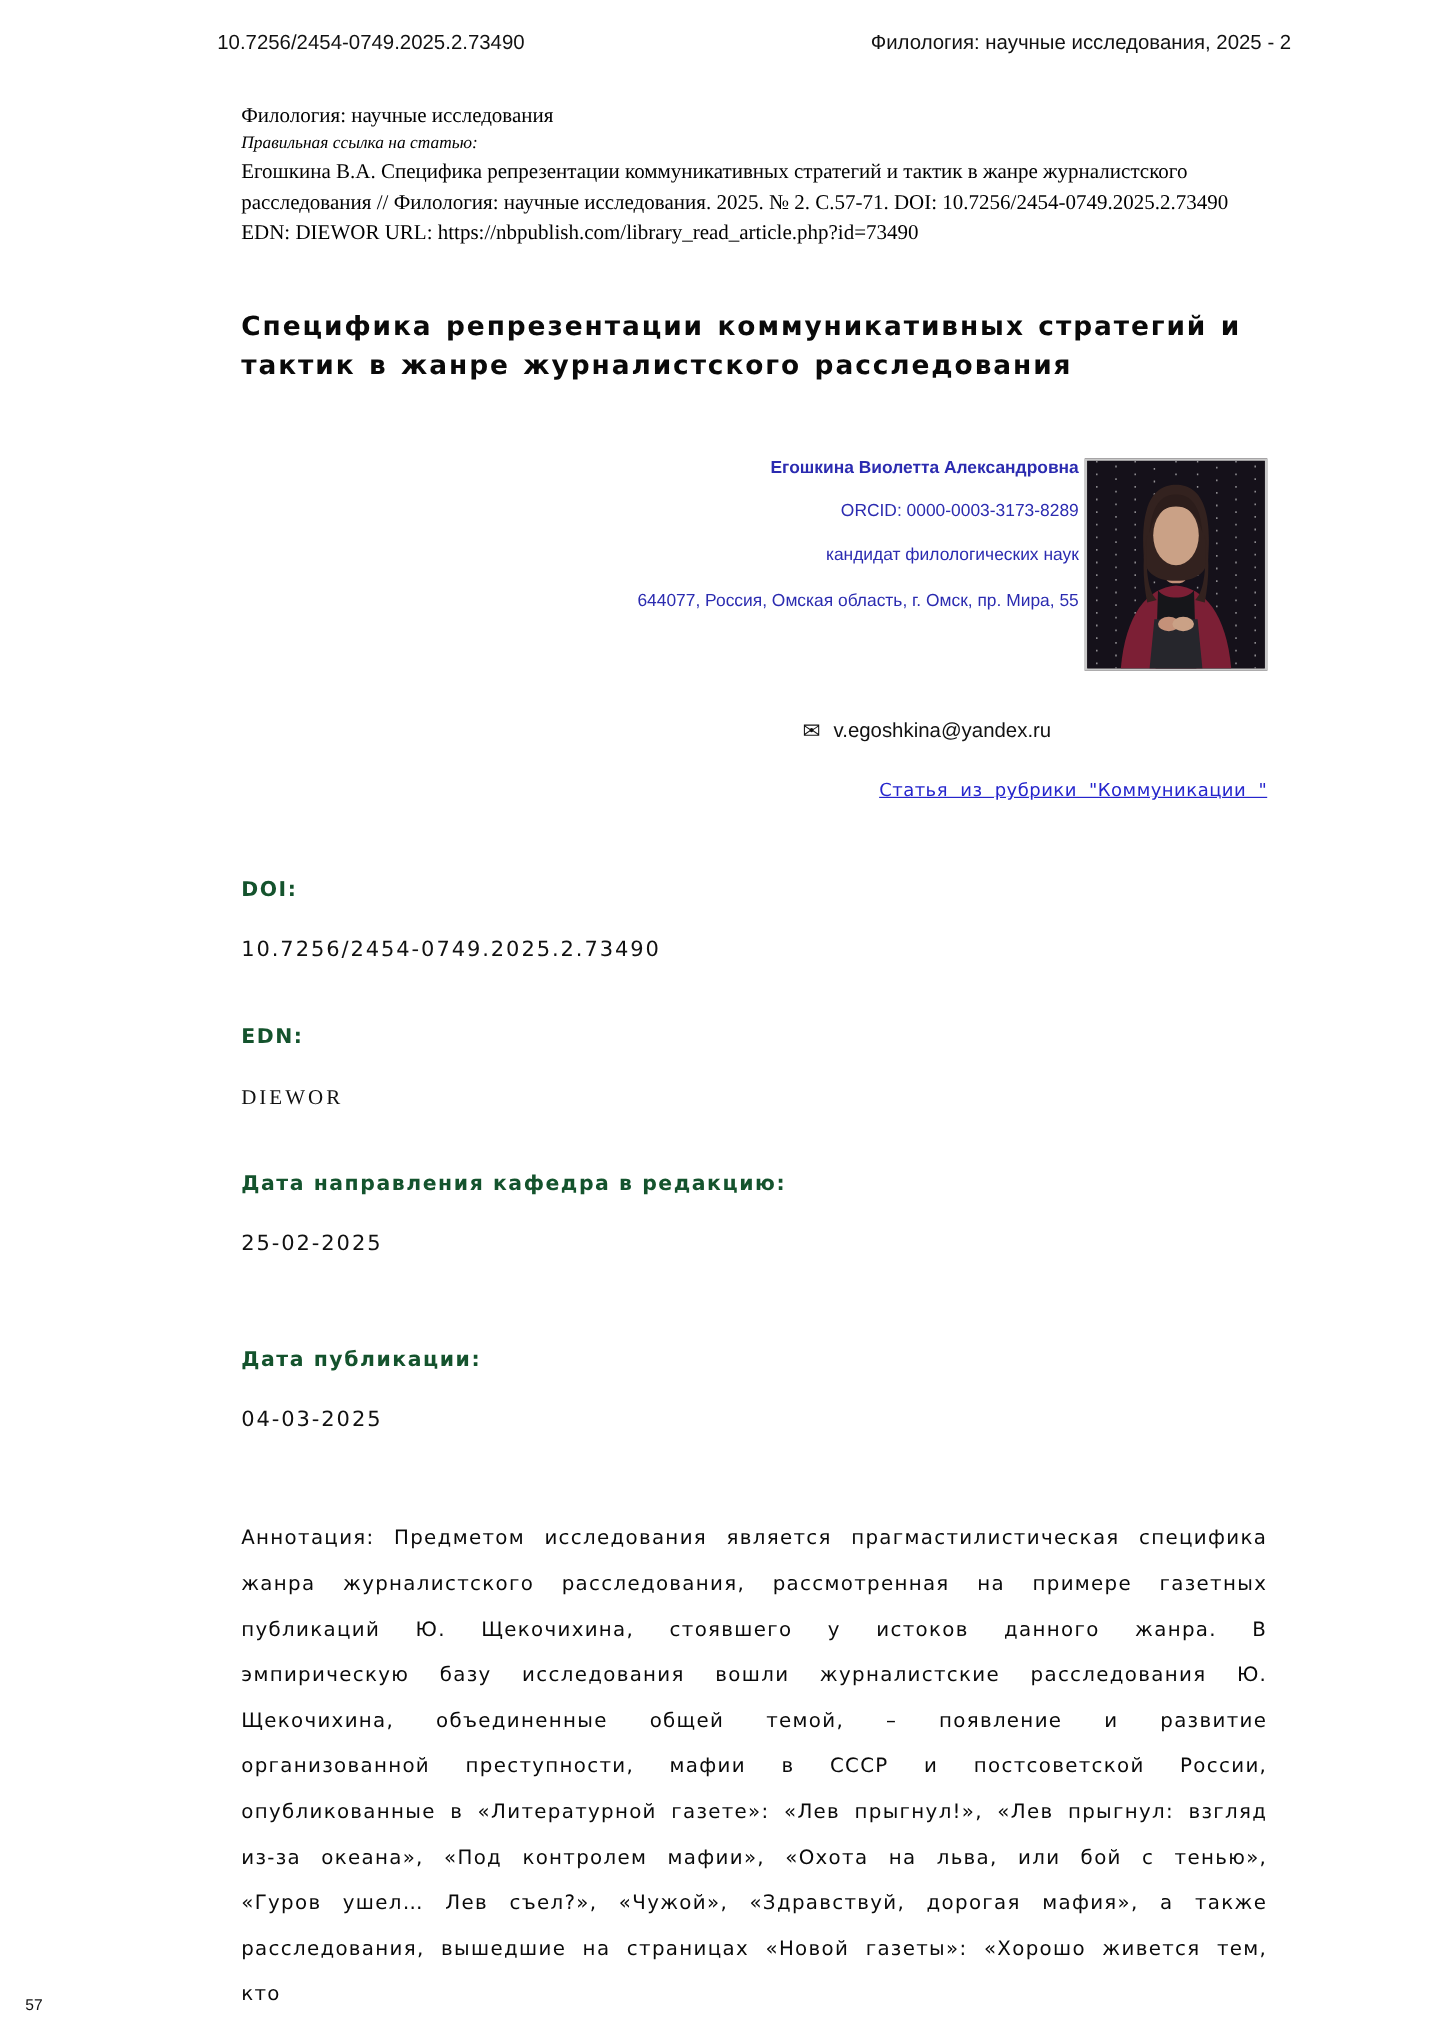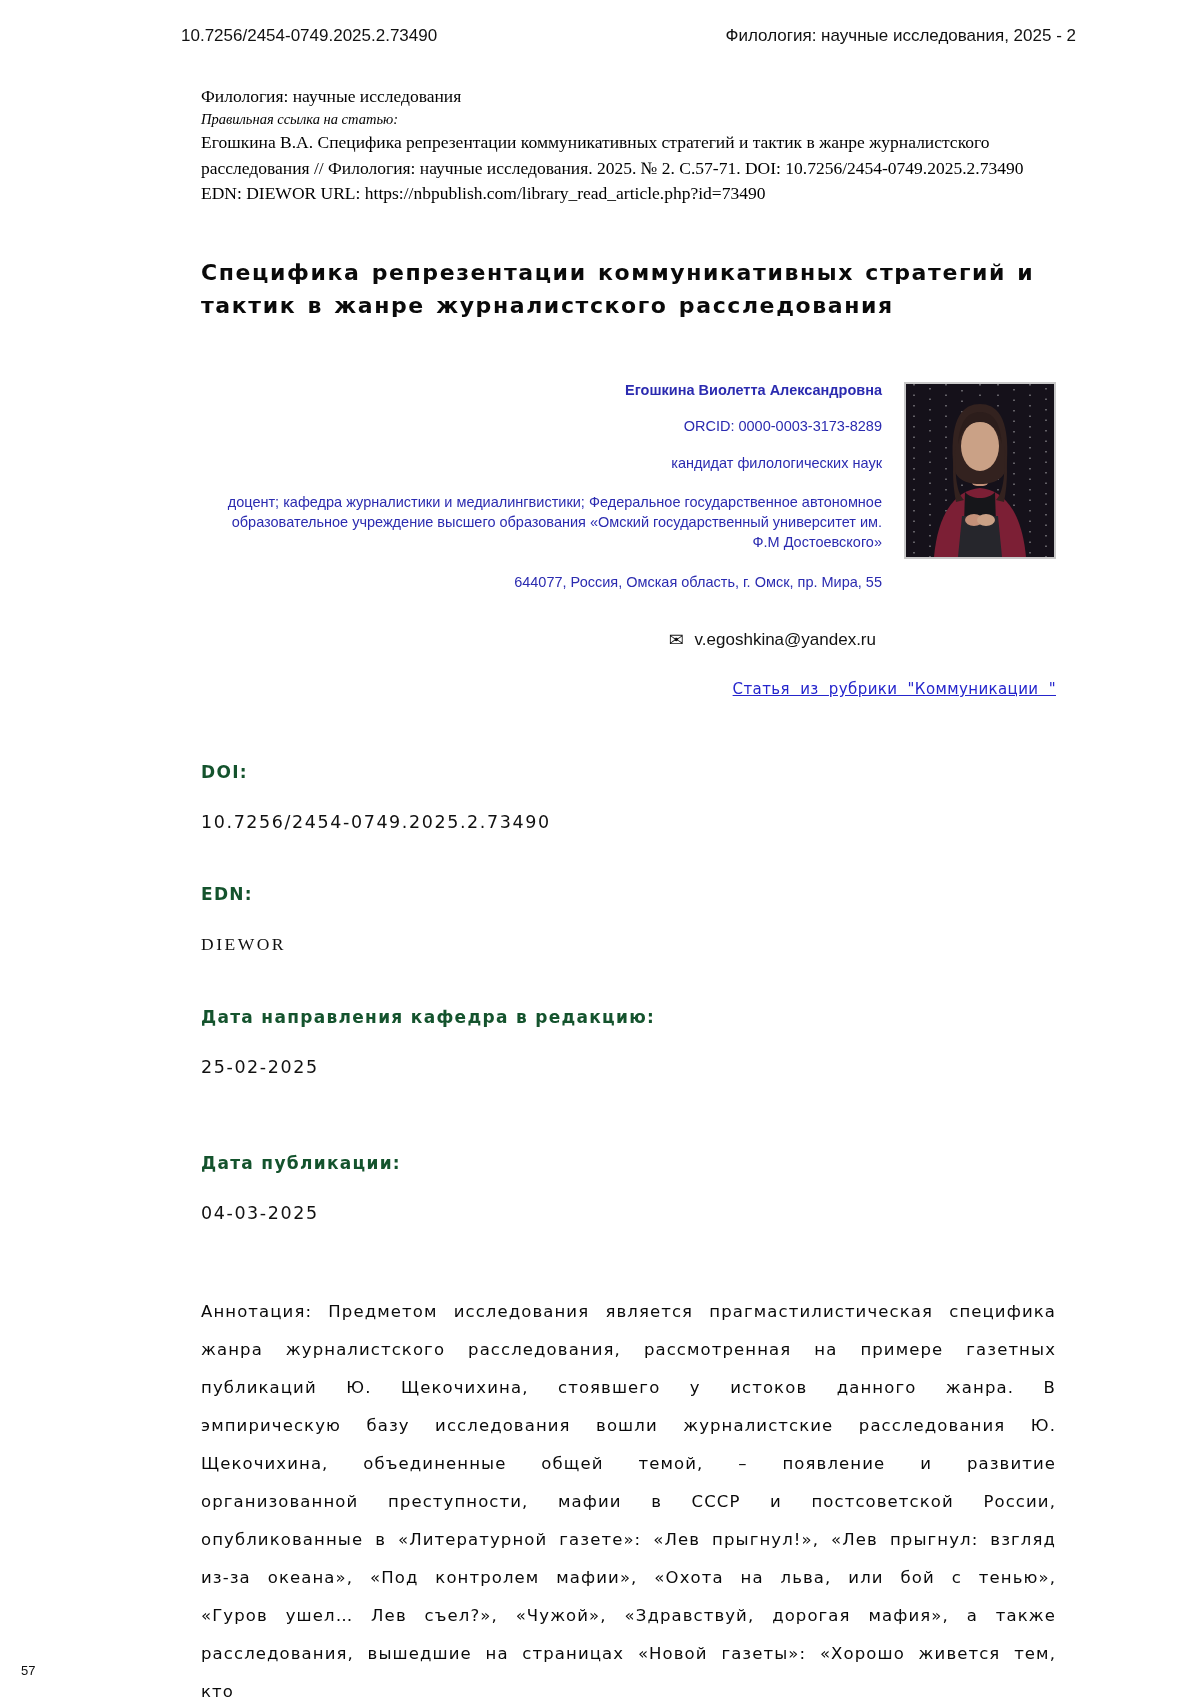--- a/index.html
+++ b/index.html
@@ -35,21 +35,21 @@
     font-size:22px;
     letter-spacing:1.6px;
     word-spacing:2px;
     line-height:1.5;
     max-width:880px;
     color:#0a0a0a;
   }
 
   .author-row { margin-top:60px; display:flex; align-items:flex-start; }
   .author-info {
-    flex:1; text-align:right; padding-right:22px;
+    flex:1; text-align:right; padding-right:5px;
     font-family:"Liberation Sans", sans-serif;
     color:var(--blue);
     font-size:14.5px;
   }
   .author-info .name { font-weight:bold; margin-bottom:20px; }
   .author-info .orcid { margin-bottom:21px; }
   .author-info .degree { margin-bottom:22px;text-align:right; }
   .author-info .affiliation { line-height:1.35; margin-bottom:22px; }
   .author-info .address { margin-top:2px; }
 
@@ -127,21 +127,20 @@
       <div class="cite-text">Егошкина В.А. Специфика репрезентации коммуникативных стратегий и тактик в жанре журналистского расследования // Филология: научные исследования. 2025. № 2. С.57-71. DOI: 10.7256/2454-0749.2025.2.73490 EDN: DIEWOR URL: https://nbpublish.com/library_read_article.php?id=73490</div>
     </div>
 
     <h1 class="article-title">Специфика репрезентации коммуникативных стратегий и тактик в жанре журналистского расследования</h1>
 
     <div class="author-row">
       <div class="author-info">
         <div class="name">Егошкина Виолетта Александровна</div>
         <div class="orcid">ORCID: 0000-0003-3173-8289</div>
         <div class="degree">кандидат филологических наук</div>
-        <div class="affiliation">доцент; кафедра журналистики и медиалингвистики; Федеральное государственное автономное образовательное учреждение высшего образования «Омский государственный университет им. Ф.М Достоевского»</div>
         <div class="address">644077, Россия, Омская область, г. Омск, пр. Мира, 55</div>
       </div>
       <div class="photo-frame">
         <svg width="148" height="173" viewBox="0 0 148 173">
           <rect width="148" height="173" fill="#15111a"></rect>
           <g stroke="#ffffff" stroke-width="1.2" opacity="0.55" stroke-dasharray="1.5 9">
             <line x1="8" y1="0" x2="8" y2="173"></line>
               <line x1="24" y1="4" x2="24" y2="173"></line>
             <line x1="40" y1="0" x2="40" y2="173"></line>
               <line x1="56" y1="6" x2="56" y2="173"></line>

